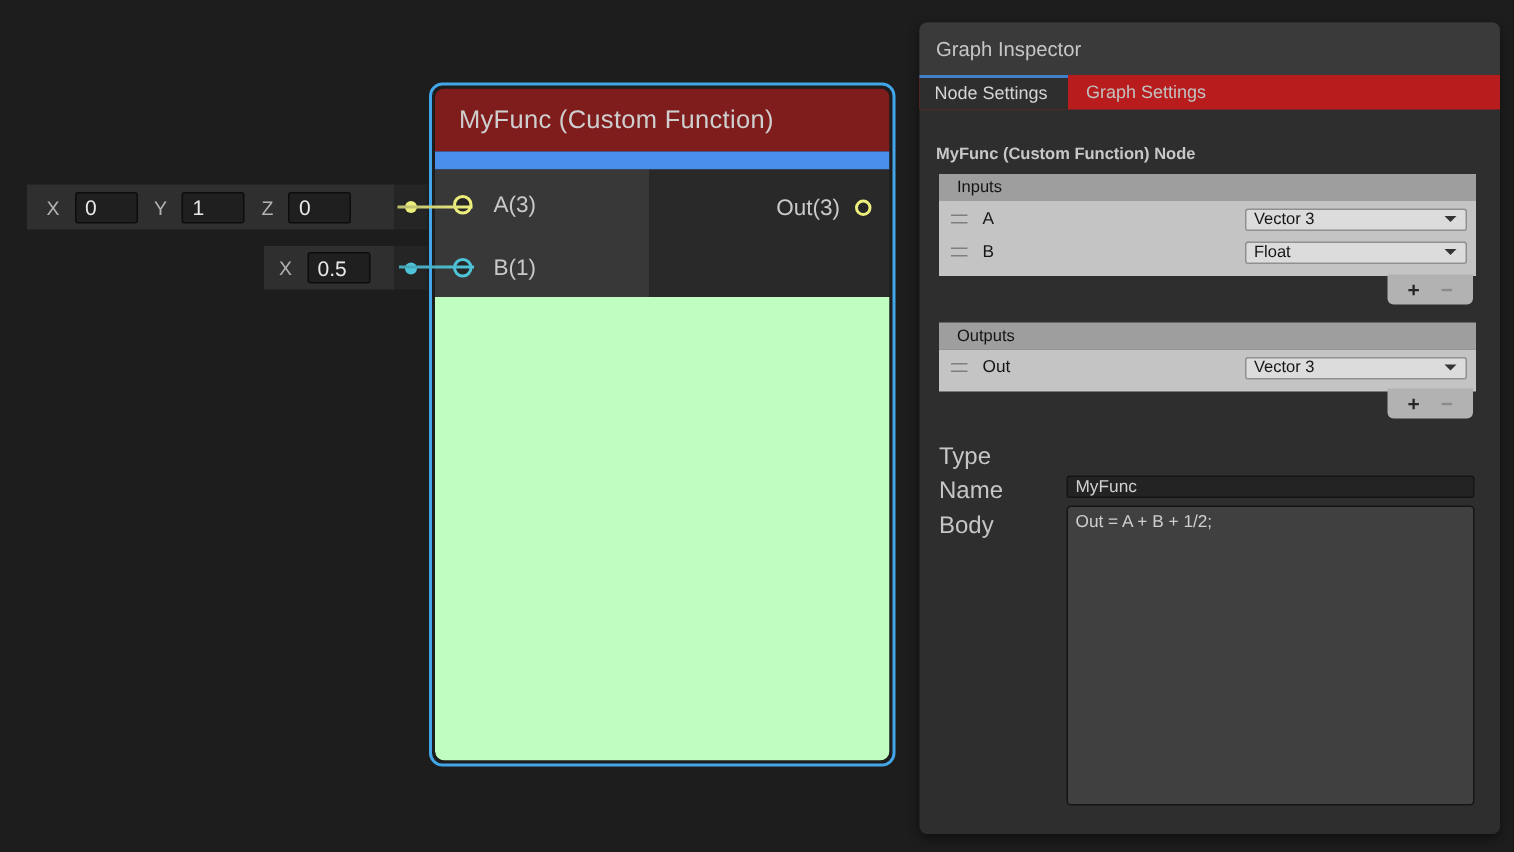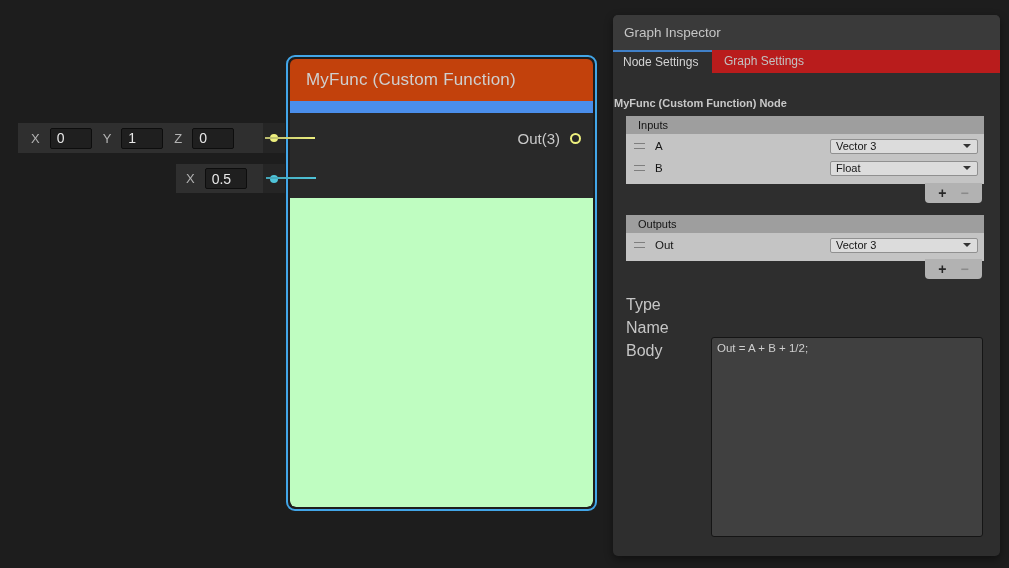--- a/index.html
+++ b/index.html
@@ -37,21 +37,21 @@
   #wire-a { left:265px; top:137px; width:50px; background:linear-gradient(to right,#b8ba6d,#EDEF7D); }
   #wire-b { left:266px; top:177px; width:50px; background:linear-gradient(to right,#44a4b6,#4FC4D9); }
 
   
   .node {
     position:absolute; left:286px; top:55px; width:311px; height:456px;
     border:2px solid #42A6E8; border-radius:9px; padding:2px; background:#1D1D1D; z-index:2;
   }
   .node-inner { width:100%; height:100%; border-radius:6px; overflow:hidden; display:flex; flex-direction:column; }
   .node-title {
-    height:42px; background:#c2410c; color:#CFCFCF; font-size:17px;
+    height:42px; background:#7f1d1d; color:#CFCFCF; font-size:17px;
     display:flex; align-items:center; padding-left:16px; letter-spacing:.2px;
   }
   .node-colorbar { height:12px; background:#4A8EEB; }
   .node-ports { height:85px; display:flex; }
   .ports-left { width:143px; background:#383838; }
   .ports-right { flex:1; background:#292929; }
   .port-row { display:flex; align-items:center; padding-left:12px; }
   .port-row.row-a { height:46px; }
   .port-row.row-b { height:39px; }
   .port-row.row-out { height:50px; justify-content:flex-end; padding-right:12px; padding-left:0; }
@@ -74,21 +74,21 @@
     position:absolute; left:0; top:0; width:100%; height:35px; background:#3A3A3A;
     border-radius:5px 5px 0 0; color:#C6C6C6; font-size:13.5px; line-height:35px; padding-left:11px;
   }
   .insp-tabs { position:absolute; left:0; top:35px; width:100%; height:23px; background:#b91c1c; display:flex; }
   .insp-tab { font-size:12px; color:#C2C2C2; }
   .insp-tab.active {
     width:99px; background:#2E2E2E; border-top:2px solid #4080C8;
     color:#D4D4D4; padding-left:10px; line-height:20px;
   }
   .insp-tab.inactive { padding-left:12px; line-height:23px; }
-  .insp-node-header { position:absolute; left:1px; top:82px; font-size:11px; font-weight:bold; color:#C8C8C8; }
+  .insp-node-header { position:absolute; left:11px; top:82px; font-size:11px; font-weight:bold; color:#C8C8C8; }
 
   .rlist { position:absolute; left:13px; width:358px; }
   .rlist-header { height:18px; background:#9E9E9E; color:#141414; font-size:11px; line-height:18px; padding-left:12px; }
   .rlist-rows { background:#C4C4C4; padding:1px 4px 5px 4px; }
   .rlist-row { display:flex; align-items:center; height:22px; padding-left:4px; }
   .drag-handle { width:11px; height:6px; border-top:1.5px solid #7E7E7E; border-bottom:1.5px solid #7E7E7E; }
   .row-name { font-size:11.5px; color:#151515; margin-left:10px; flex:1; }
   .ddl-light {
     position:relative; width:148px; height:15px; margin-right:2px;
     background:#DCDCDC; border:1px solid #909090; border-radius:2px;
@@ -158,20 +158,30 @@
     <div class="pill-conn">
       <span class="dot cyan"></span>
     </div>
   </div>
 
   <div class="node">
     <div class="node-inner">
       <div class="node-title">MyFunc (Custom Function)</div>
       <div class="node-colorbar"></div>
       <div class="node-ports">
+        <div class="ports-left">
+          <div class="port-row row-a">
+            <span class="ring in yellow"></span>
+            <span class="port-label">A(3)</span>
+          </div>
+          <div class="port-row row-b">
+            <span class="ring in cyan"></span>
+            <span class="port-label">B(1)</span>
+          </div>
+        </div>
         <div class="ports-right">
           <div class="port-row row-out">
             <span class="port-label">Out(3)</span>
             <span class="ring out-ring"></span>
           </div>
         </div>
       </div>
       <div class="node-preview"></div>
     </div>
   </div>
@@ -224,18 +234,19 @@
       </div>
     </div>
     <div class="rlist-footer" id="outputs-footer">
       <span class="btn-plus">+</span>
       <span class="btn-minus">−</span>
     </div>
 
     <span class="prop-label" id="type-label">Type</span>
 
     <span class="prop-label" id="name-label">Name</span>
+    <input class="txt-field" value="MyFunc" style="">
 
     <span class="prop-label" id="body-label">Body</span>
     <textarea class="txt-area" style="">Out = A + B + 1/2;</textarea>
   </div>
 
 </div>
 
 </body></html>

